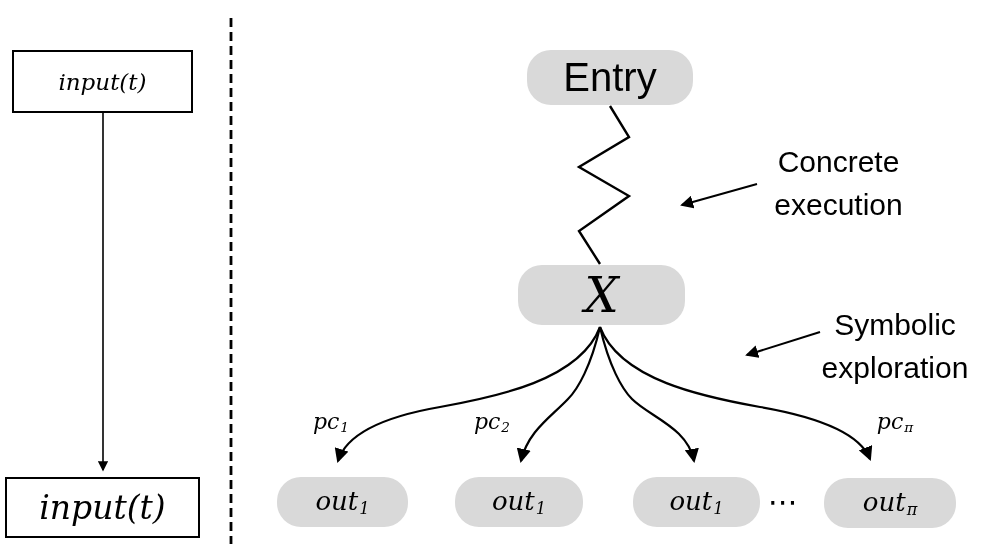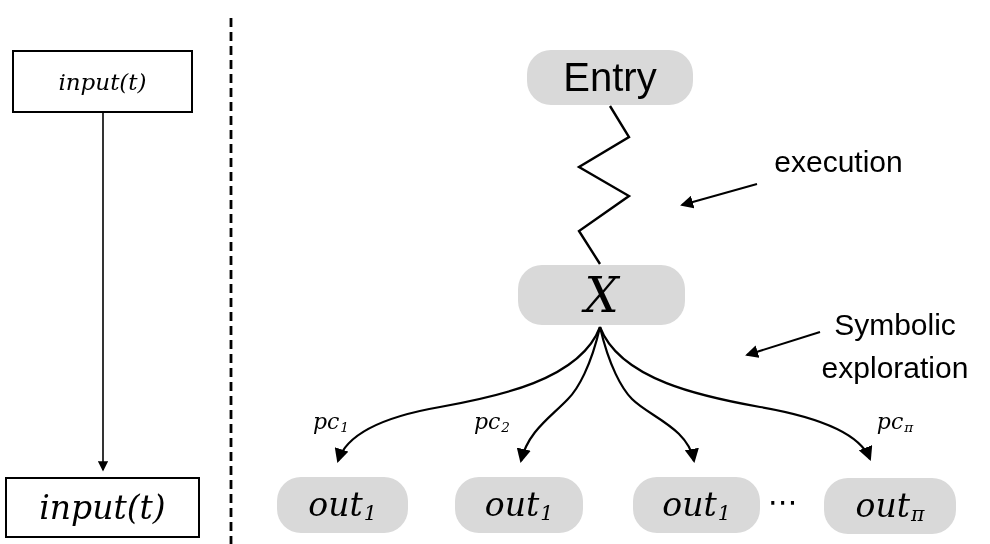--- a/index.html
+++ b/index.html
@@ -24,21 +24,21 @@
   }
   .input-box  { left:12px; top:50px;  width:181px; height:63px; font-size:23px; }
   .oracle-box { left:5px;  top:477px; width:195px; height:61px; font-size:33px; }
 
   .gnode {
     background:#d9d9d9; border-radius:24px;
     display:flex; align-items:center; justify-content:center; color:#000;
   }
   .entry-node { left:527px; top:50px;  width:166px; height:55px; font-size:40px; }
   .x-node     { left:518px; top:265px; width:167px; height:60px; font-size:48px; }
-  .out-node   { top:477px; height:56px; font-size:33px; }
+  .out-node   { top:477px; height:50px; font-size:26px; }
   .out-1 { left:277px; width:131px; }
   .out-2 { left:455px; width:128px; }
   .out-3 { left:633px; width:127px; }
   .out-4 { left:824px; top:478px; width:132px; }
 
   .pc-label { top:409px; width:80px; text-align:center; font-size:22px; }
   .pc-1 { left:291px; } .pc-2 { left:452px; } .pc-3 { left:685px; } .pc-4 { left:855px; }
 
   .sub { font-size:0.62em; vertical-align:-0.24em; margin-left:1px; font-style:italic; }
 
@@ -112,20 +112,21 @@
   <div class="abs gnode out-node out-3">
     <span class="math"><span>out</span><span class="sub">1</span></span>
   </div>
   <div class="abs gnode out-node out-4">
     <span class="math"><span>out</span><span class="sub">π</span></span>
   </div>
 
   <div class="abs dots">⋯</div>
 
   <div class="abs annot annot-concrete">
+    <div>Concrete</div>
     <div>execution</div>
   </div>
 
   <div class="abs annot annot-symbolic">
     <div>Symbolic</div>
     <div>exploration</div>
   </div>
 
 </div>
 

